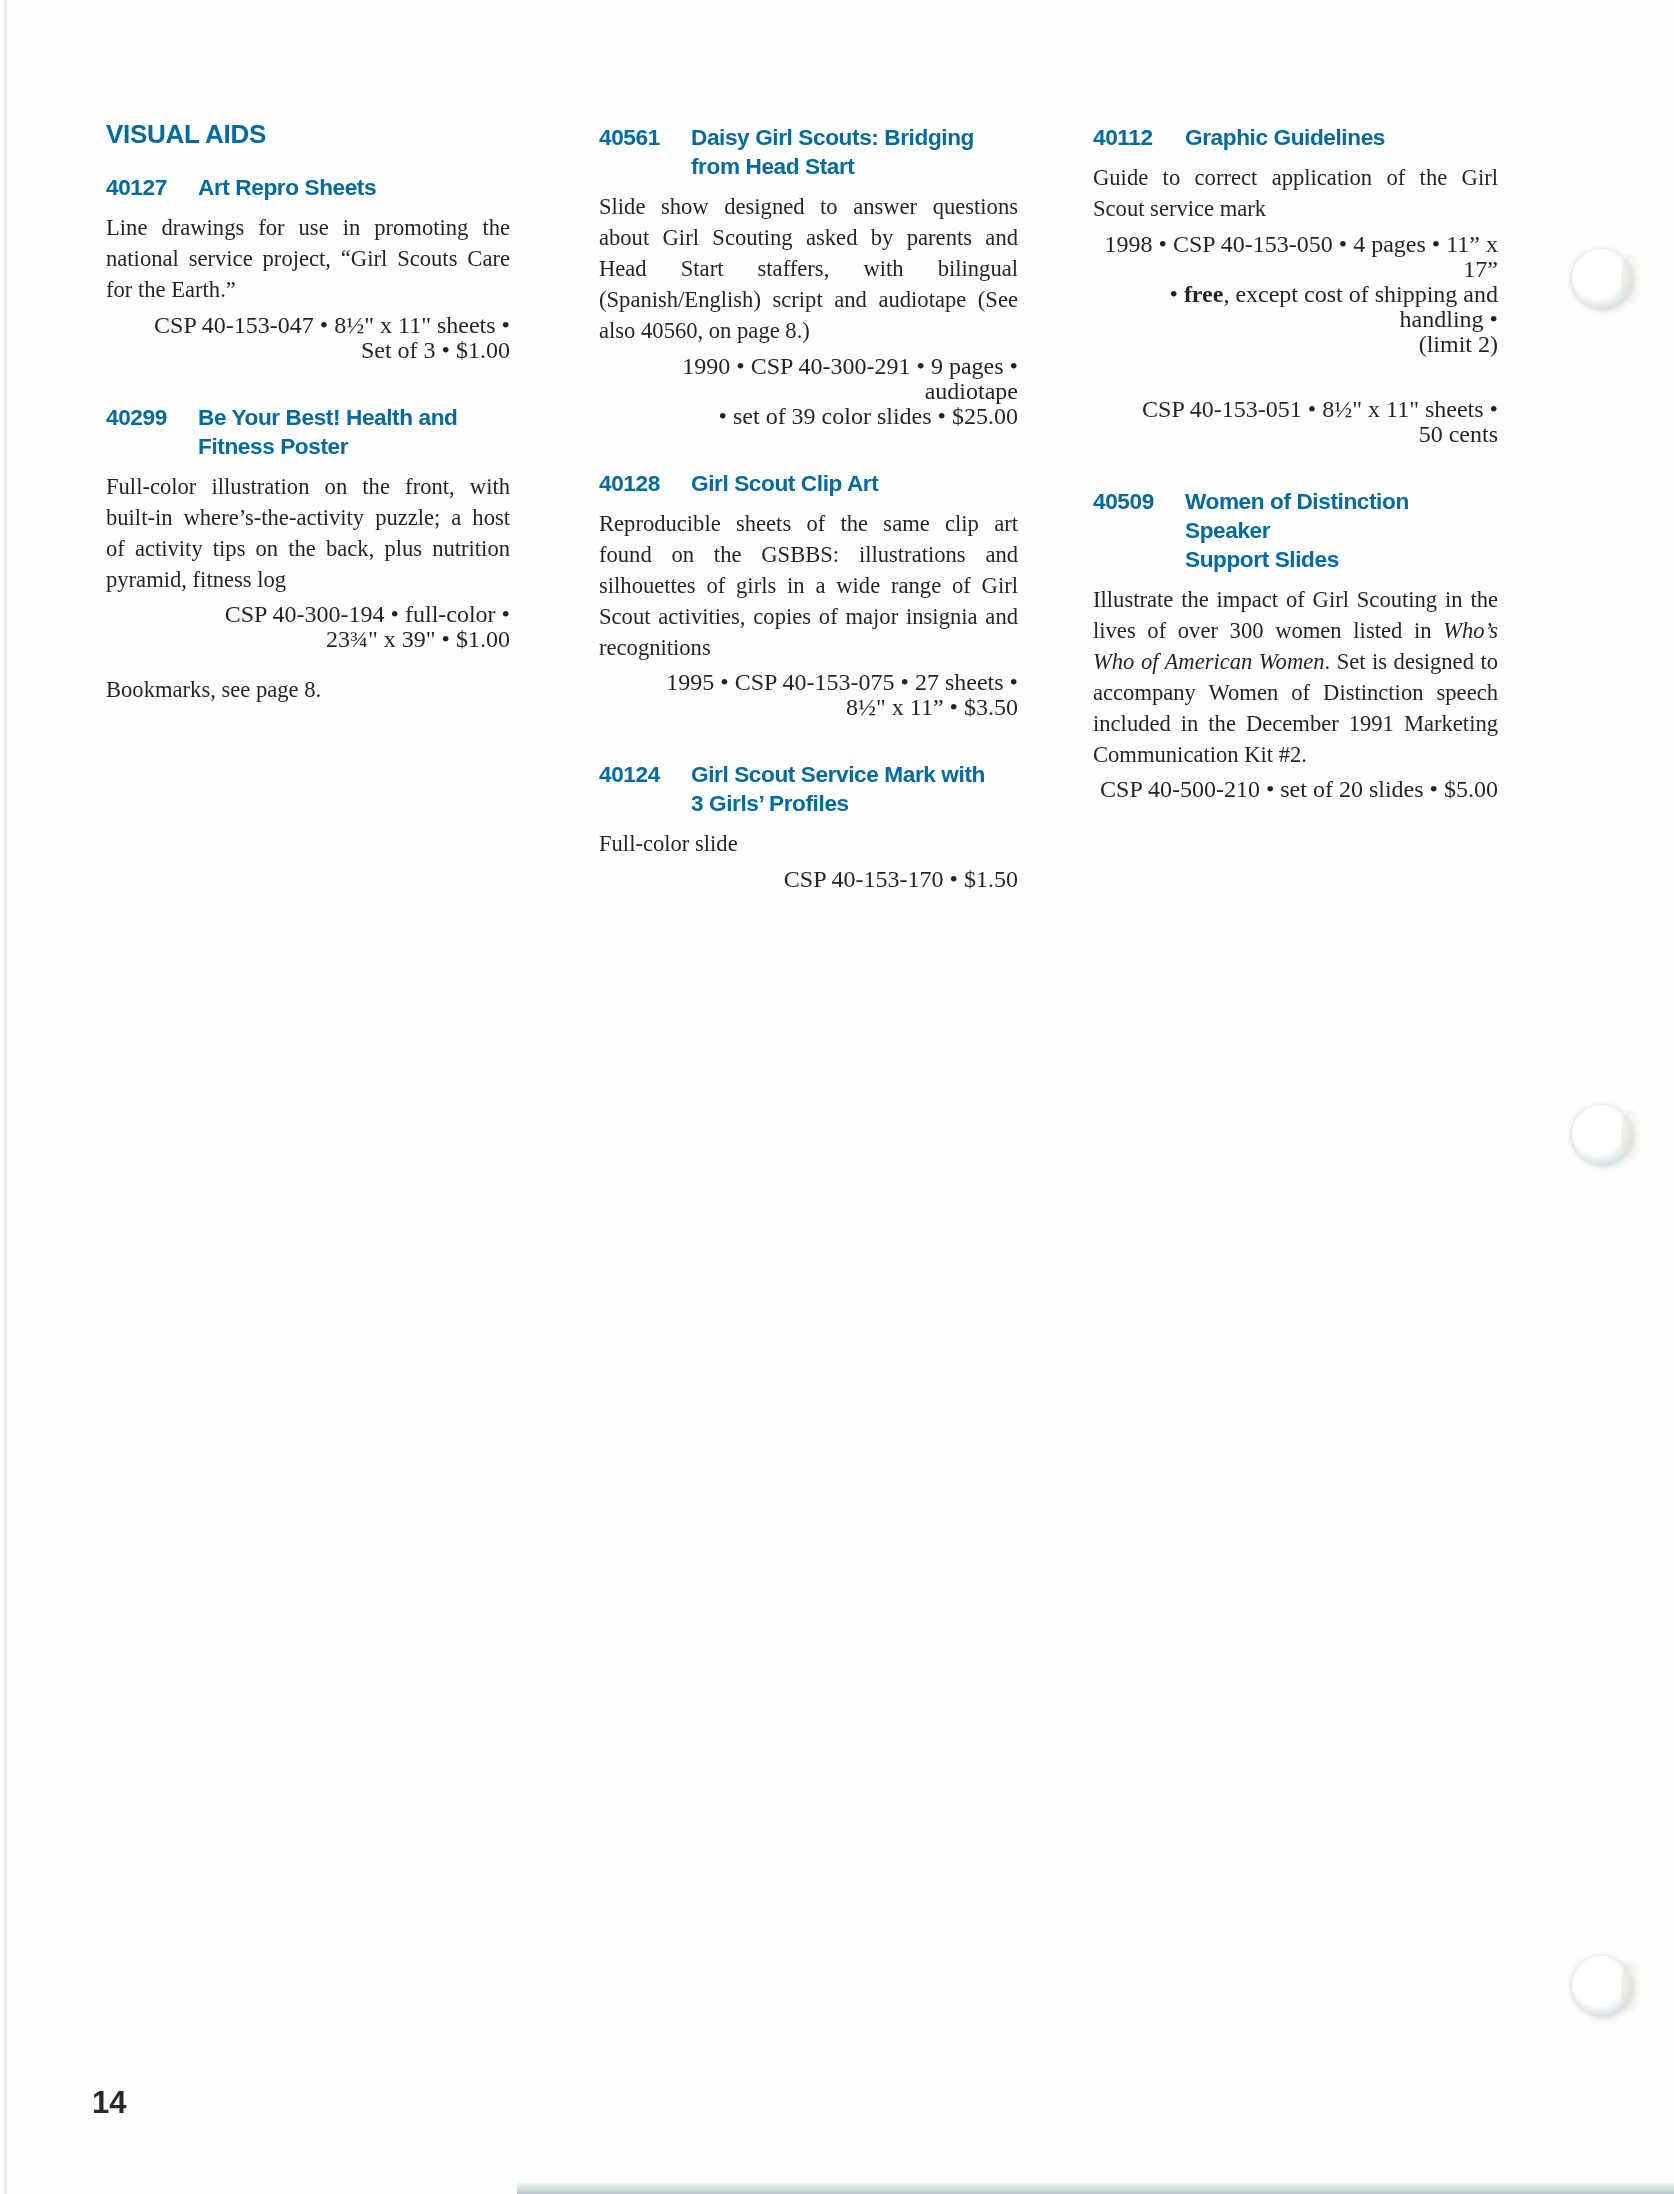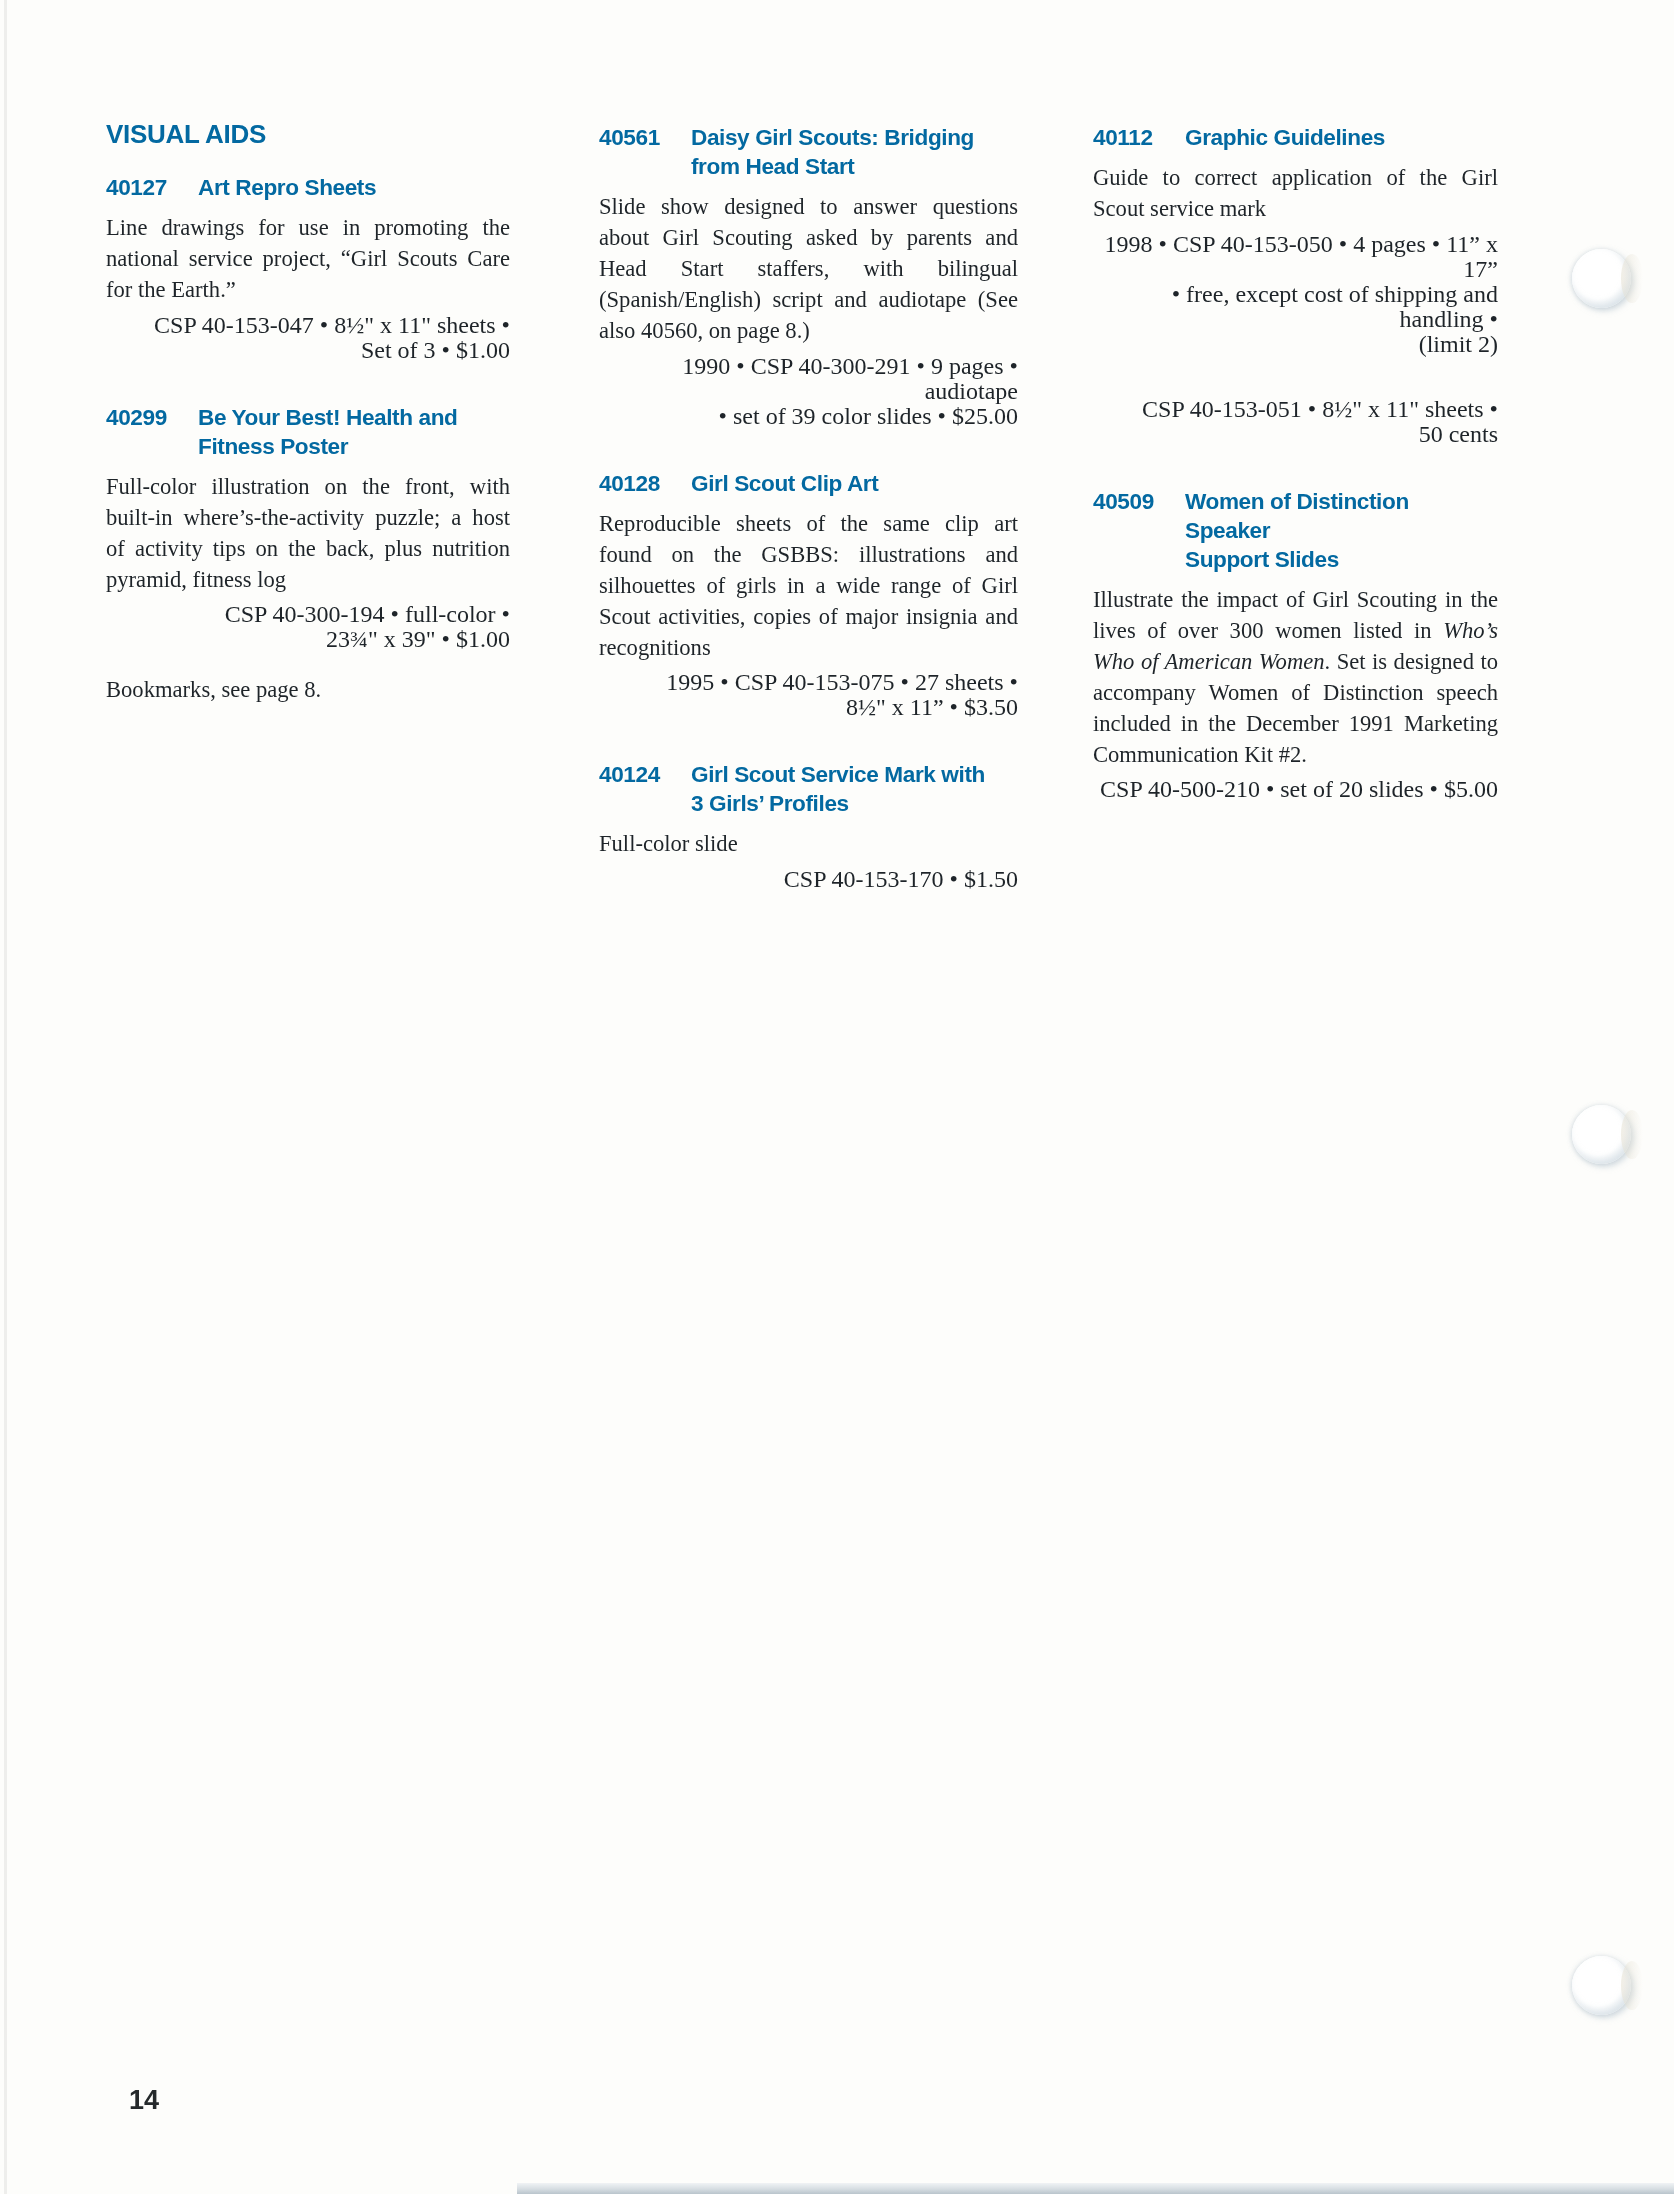--- a/index.html
+++ b/index.html
@@ -54,37 +54,36 @@
     line-height: 31px;
     text-align: justify;
   }
   .item-spec {
     margin-top: 7.5px;
     font-size: 24px;
     line-height: 25px;
     white-space: pre-line;
     text-align: right;
   }
-  .bd { font-weight: normal; margin-top: 48px; }
+  .bd { font-weight: bold; margin-top: 48px; }
   .it { font-style: italic; }
 
   .note {
     margin-top: 22px;
     font-size: 22.6px;
     line-height: 31px;
   }
 
   .page-number {
     position: absolute;
     left: 92px; top: 2085px;
     font-family: "Liberation Sans", sans-serif;
     font-weight: bold;
-    font-size: 27px;
+    font-size: 31px;
     color: #25292b;
-    margin-left: 37px;
   }
 
   .punch-hole {
     position: absolute;
     width: 59px; height: 59px;
     border-radius: 50%;
     background: radial-gradient(circle at 44% 42%, #ffffff 52%, #f3f6f8 72%, #e3e9ed 100%);
     box-shadow:
       2.5px 2.5px 5.9px rgba(170,186,198,0.55),
       -1.7px 0px 4.2px rgba(178,192,203,0.35),

